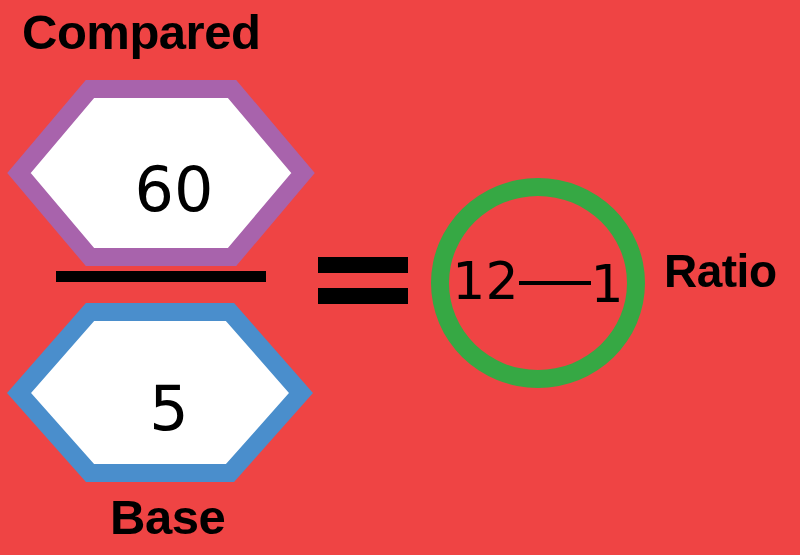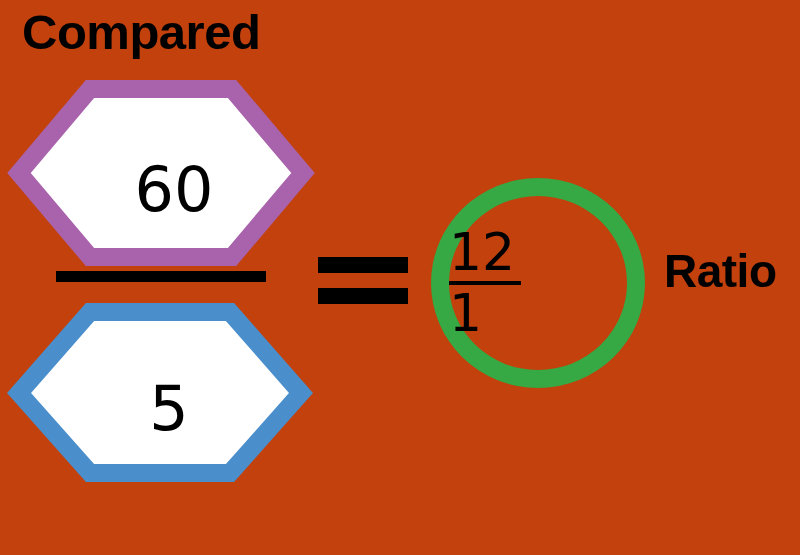--- a/index.html
+++ b/index.html
@@ -7,21 +7,21 @@
     padding: 0;
     background: #ffffff;
   }
   body {
     font-family: "Liberation Sans", sans-serif;
   }
   #canvas {
     position: relative;
     width: 800px;
     height: 555px;
-    background: #c2410c;
+    background: #ef4444;
     overflow: hidden;
   }
 
   
   .label-bold {
     position: absolute;
     font-family: "Liberation Sans", sans-serif;
     font-weight: bold;
     color: #000000;
     letter-spacing: -0.5px;
@@ -129,22 +129,21 @@
     border: 18px solid #36a844;
     box-sizing: border-box;
   }
   #ratio-fraction {
     position: absolute;
     left: 0;
     top: 0;
     width: 100%;
     height: 100%;
     display: flex;
-    flex-direction: column;
-    align-items: flex-start;
+    align-items: center;
     justify-content: center;
     font-family: "DejaVu Sans", sans-serif;
     color: #000000;
   }
   #ratio-fraction .num,
   #ratio-fraction .den {
     font-size: 52px;
     line-height: 0.98;
     text-align: center;
   }
@@ -172,20 +171,21 @@
 
   <div id="fraction-bar"></div>
 
   <div class="hex-wrap" id="hex-base">
     <svg width="300" height="179" viewBox="0 0 300 179">
       <polygon points="80,9 220,9 291,90 220,170 80,170 9,90" fill="#ffffff" stroke="#4a8ecc" stroke-width="18" stroke-linejoin="miter"></polygon>
     </svg>
     <div class="hex-value">5</div>
   </div>
 
+  <div class="label-bold" id="base-label">Base</div>
 
   <div id="equals-sign">
     <div class="eq-bar top"></div>
     <div class="eq-bar bottom"></div>
   </div>
 
   <div id="ratio-circle">
     <div id="ratio-fraction">
       <div class="num">12</div>
       <div class="frac-rule"></div>

